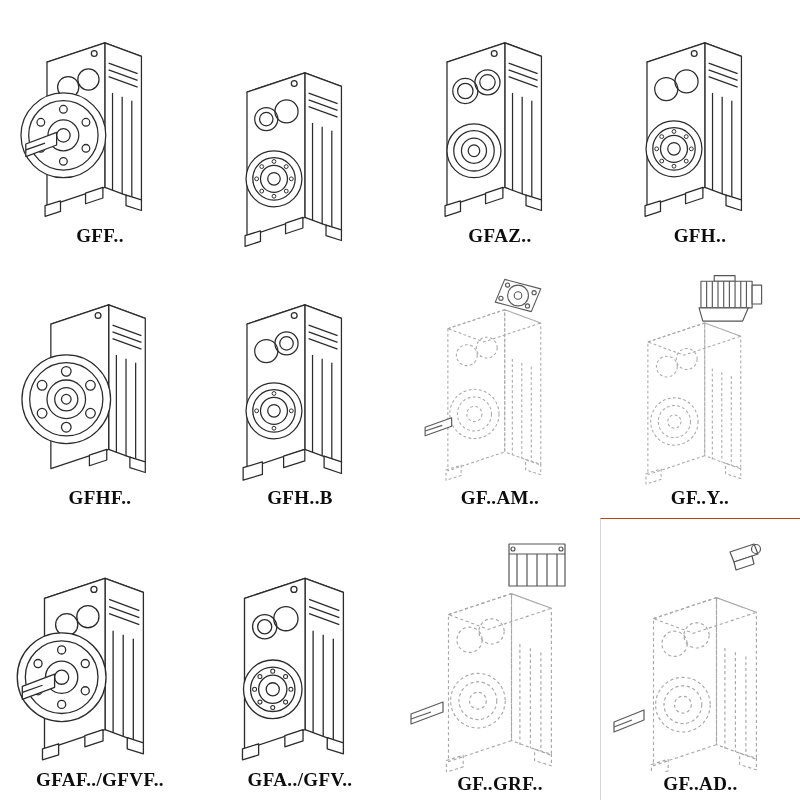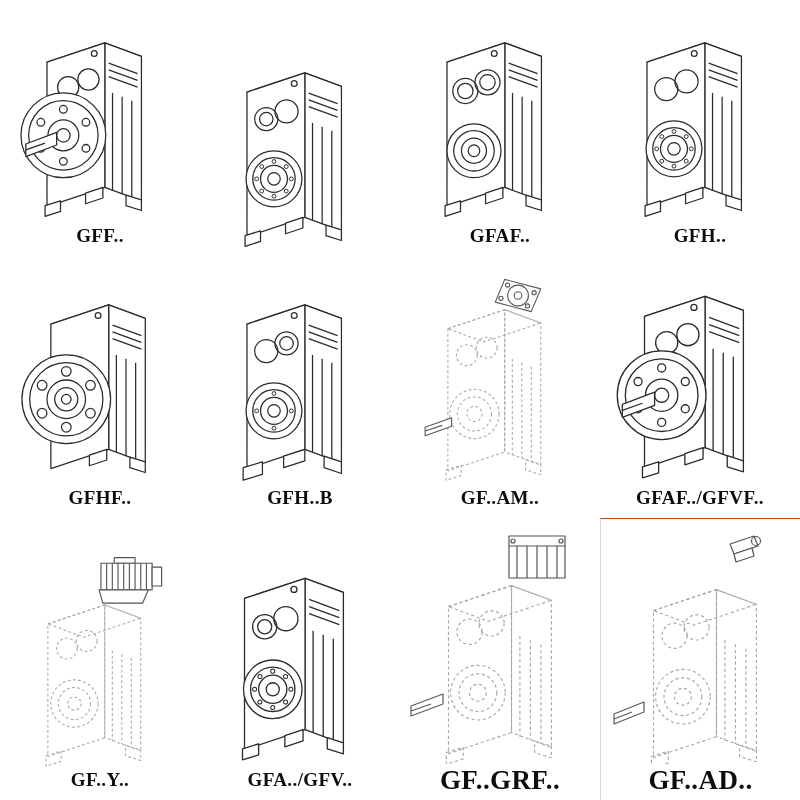--- a/index.html
+++ b/index.html
@@ -5,21 +5,21 @@
   *{box-sizing:border-box;margin:0;padding:0}
   html,body{width:800px;height:800px;background:#fff;overflow:hidden;
     font-family:"Liberation Serif", serif;}
   .grid{display:grid;grid-template-columns:repeat(4,200px);
     grid-template-rows:256px 262px 282px;width:800px;height:800px}
   .cell{display:flex;flex-direction:column;align-items:center;
     position:relative;padding-bottom:2px}
   .art{flex:1;display:flex;align-items:flex-end;justify-content:center;width:100%}
   .label{font-weight:bold;color:#0d0d0d;font-size:19px;letter-spacing:.4px;
     line-height:1.05;padding:2px 0 8px 0;white-space:nowrap}
-  .label.lg{font-size:27px;padding-bottom:4px}
+  .label.lg{font-size:19px;padding-bottom:4px}
   .cell.boxed{border-left:1px solid #d6d6d6;border-top:1px solid #c2410c}
   svg{display:block}
 </style>
 </head>
 <body>
 
 <div class="grid">
 
   <figure class="cell">
     <div class="art">
@@ -128,21 +128,21 @@
             <circle cx="49" cy="82" r="8"></circle>
           <circle cx="72" cy="73" r="13"></circle>
             <circle cx="72" cy="73" r="8"></circle>
           <circle cx="58" cy="144" r="28" fill="#fff"></circle>
             <circle cx="58" cy="144" r="21"></circle>
             <circle cx="58" cy="144" r="13"></circle>
             <circle cx="58" cy="144" r="6"></circle>
         </g>
       </svg>
     </div>
-    <figcaption class="label">GFAF..</figcaption>
+    <figcaption class="label">GFAZ..</figcaption>
   </figure>
 
   <figure class="cell">
     <div class="art">
       <svg width="172" height="212" viewBox="0 0 170 220">
         <g fill="#fff" stroke="#2b2b2b" stroke-width="1.3" stroke-linejoin="round">
           <polygon points="30,52 90,32 128,46 68,66"></polygon>
           <polygon points="90,32 128,46 128,196 90,182"></polygon>
           <polygon points="30,52 90,32 90,182 30,202"></polygon>
           <circle cx="79" cy="43" r="3" fill="none"></circle>
@@ -283,63 +283,20 @@
           <polygon points="6,168 34,158 34,167 6,177"></polygon>
             <line x1="6" y1="172" x2="24" y2="166"></line>
         </g>
       </svg>
     </div>
     <figcaption class="label">GF..AM..</figcaption>
   </figure>
 
   <figure class="cell">
     <div class="art">
-      <svg width="176" height="222" viewBox="0 0 170 220">
-        <g fill="#fff" stroke="#2b2b2b" stroke-width="1.3" stroke-linejoin="round">
-          <polygon points="30,52 90,32 128,46 68,66"></polygon>
-          <polygon points="90,32 128,46 128,196 90,182"></polygon>
-          <polygon points="30,52 90,32 90,182 30,202"></polygon>
-          <circle cx="79" cy="43" r="3" fill="none"></circle>
-          <line x1="94" y1="53" x2="124" y2="64"></line>
-            <line x1="94" y1="60" x2="124" y2="71"></line>
-            <line x1="94" y1="67" x2="124" y2="78"></line>
-          <line x1="98" y1="84" x2="98" y2="185"></line>
-            <line x1="108" y1="88" x2="108" y2="189"></line>
-            <line x1="118" y1="92" x2="118" y2="192"></line>
-          <polygon points="28,201 44,196 44,207 28,212"></polygon>
-            <polygon points="70,188 88,182 88,193 70,199"></polygon>
-            <polygon points="112,190 128,195 128,206 112,201"></polygon>
-        </g>
-        <g fill="none" stroke="#2b2b2b" stroke-width="1.3">
-          <circle cx="52" cy="78" r="11"></circle>
-            <circle cx="73" cy="70" r="11"></circle>
-        </g>
-        <g fill="none" stroke="#2b2b2b" stroke-width="1.3">
-          <circle cx="47" cy="130" r="44" fill="#fff"></circle>
-            <circle cx="47" cy="130" r="36"></circle>
-          <circle cx="47" cy="130" r="16"></circle>
-            <circle cx="47" cy="130" r="7"></circle>
-          <circle cx="70.4" cy="143.5" r="4"></circle>
-            <circle cx="47" cy="157" r="4"></circle>
-            <circle cx="23.6" cy="143.5" r="4"></circle>
-          <circle cx="23.6" cy="116.5" r="4"></circle>
-            <circle cx="47" cy="103" r="4"></circle>
-            <circle cx="70.4" cy="116.5" r="4"></circle>
-        </g>
-        <g fill="#fff" stroke="#2b2b2b" stroke-width="1.3" stroke-linejoin="round">
-          <polygon points="8,139 40,127 40,140 8,152"></polygon>
-            <line x1="8" y1="145" x2="28" y2="138"></line>
-        </g>
-      </svg>
-    </div>
-    <figcaption class="label">GFAF../GFVF..</figcaption>
-  </figure>
-
-  <figure class="cell">
-    <div class="art">
       <svg width="176" height="218" viewBox="0 0 170 230">
         <g transform="translate(0,26)" fill="none" stroke="#a8a8a8" stroke-width="1.1" stroke-dasharray="3 2.5" stroke-linejoin="round">
           <polygon points="30,52 90,32 128,46 68,66"></polygon>
           <polygon points="90,32 128,46 128,186 90,172"></polygon>
           <polygon points="30,52 90,32 90,172 30,192"></polygon>
           <line x1="98" y1="80" x2="98" y2="176"></line>
             <line x1="108" y1="84" x2="108" y2="179"></line>
             <line x1="118" y1="88" x2="118" y2="182"></line>
           <circle cx="50" cy="78" r="11"></circle>
             <circle cx="71" cy="70" r="11"></circle>
@@ -359,20 +316,63 @@
             <line x1="116" y1="14" x2="116" y2="42"></line>
             <line x1="122" y1="14" x2="122" y2="42"></line>
           <line x1="128" y1="14" x2="128" y2="42"></line>
             <line x1="134" y1="14" x2="134" y2="42"></line>
           <polygon points="140,18 150,18 150,38 140,38"></polygon>
           <polygon points="84,42 136,42 130,56 88,56"></polygon>
         </g>
       </svg>
     </div>
     <figcaption class="label">GF..Y..</figcaption>
+  </figure>
+
+  <figure class="cell">
+    <div class="art">
+      <svg width="176" height="222" viewBox="0 0 170 220">
+        <g fill="#fff" stroke="#2b2b2b" stroke-width="1.3" stroke-linejoin="round">
+          <polygon points="30,52 90,32 128,46 68,66"></polygon>
+          <polygon points="90,32 128,46 128,196 90,182"></polygon>
+          <polygon points="30,52 90,32 90,182 30,202"></polygon>
+          <circle cx="79" cy="43" r="3" fill="none"></circle>
+          <line x1="94" y1="53" x2="124" y2="64"></line>
+            <line x1="94" y1="60" x2="124" y2="71"></line>
+            <line x1="94" y1="67" x2="124" y2="78"></line>
+          <line x1="98" y1="84" x2="98" y2="185"></line>
+            <line x1="108" y1="88" x2="108" y2="189"></line>
+            <line x1="118" y1="92" x2="118" y2="192"></line>
+          <polygon points="28,201 44,196 44,207 28,212"></polygon>
+            <polygon points="70,188 88,182 88,193 70,199"></polygon>
+            <polygon points="112,190 128,195 128,206 112,201"></polygon>
+        </g>
+        <g fill="none" stroke="#2b2b2b" stroke-width="1.3">
+          <circle cx="52" cy="78" r="11"></circle>
+            <circle cx="73" cy="70" r="11"></circle>
+        </g>
+        <g fill="none" stroke="#2b2b2b" stroke-width="1.3">
+          <circle cx="47" cy="130" r="44" fill="#fff"></circle>
+            <circle cx="47" cy="130" r="36"></circle>
+          <circle cx="47" cy="130" r="16"></circle>
+            <circle cx="47" cy="130" r="7"></circle>
+          <circle cx="70.4" cy="143.5" r="4"></circle>
+            <circle cx="47" cy="157" r="4"></circle>
+            <circle cx="23.6" cy="143.5" r="4"></circle>
+          <circle cx="23.6" cy="116.5" r="4"></circle>
+            <circle cx="47" cy="103" r="4"></circle>
+            <circle cx="70.4" cy="116.5" r="4"></circle>
+        </g>
+        <g fill="#fff" stroke="#2b2b2b" stroke-width="1.3" stroke-linejoin="round">
+          <polygon points="8,139 40,127 40,140 8,152"></polygon>
+            <line x1="8" y1="145" x2="28" y2="138"></line>
+        </g>
+      </svg>
+    </div>
+    <figcaption class="label">GFAF../GFVF..</figcaption>
   </figure>
 
   <figure class="cell">
     <div class="art">
       <svg width="176" height="222" viewBox="0 0 170 220">
         <g fill="#fff" stroke="#2b2b2b" stroke-width="1.3" stroke-linejoin="round">
           <polygon points="30,52 90,32 128,46 68,66"></polygon>
           <polygon points="90,32 128,46 128,196 90,182"></polygon>
           <polygon points="30,52 90,32 90,182 30,202"></polygon>
           <circle cx="79" cy="43" r="3" fill="none"></circle>

